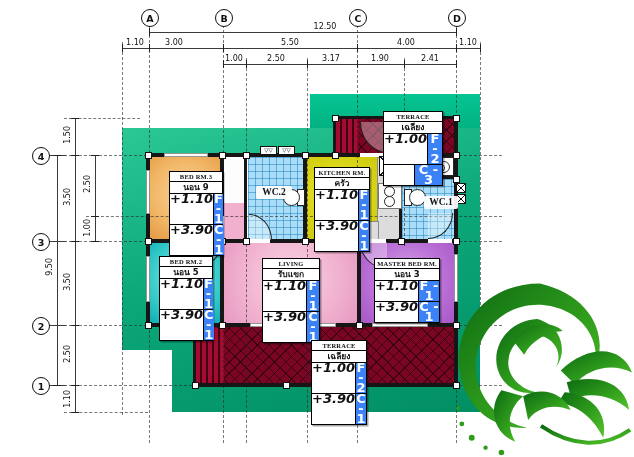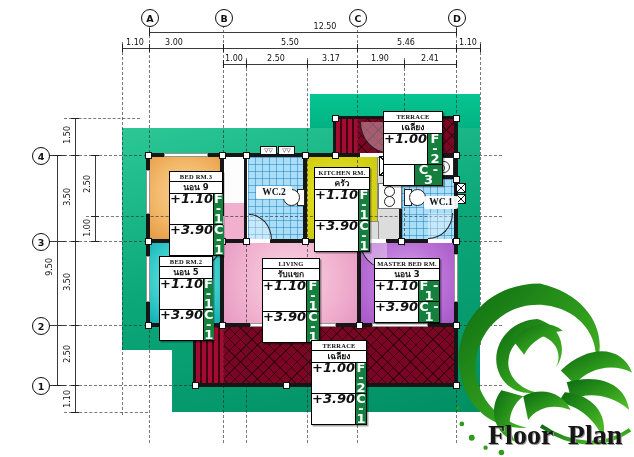--- a/index.html
+++ b/index.html
@@ -39,21 +39,21 @@
   .stairs{position:absolute;z-index:9;background:repeating-linear-gradient(90deg,#a30b31 0 4px,#3f0013 4px 6px)}
   .counter{position:absolute;background:#dcdcdc;border:1px solid #8a8a8a;box-sizing:border-box;z-index:14}
   
   .rlabel{position:absolute;background:#fff;border:1px solid #000;box-shadow:1.5px 1.5px 0 rgba(0,0,0,.35);
           text-align:center;z-index:50}
   .r-en{font-family:"Liberation Serif",serif;font-weight:bold;font-size:6.5px;line-height:9px;border-bottom:1px solid #000;letter-spacing:.2px}
   .r-th{font-weight:bold;font-size:8.5px;line-height:11px;border-bottom:1px solid #000}
   .r-row{display:flex;font-weight:bold;font-size:13px;line-height:10px;font-style:italic}
   .r-row+.r-row{border-top:1px solid #000}
   .r-val{flex:1.1;border-right:1px solid #000}
-  .r-code{flex:1;background:#15803d;color:#fff;font-style:normal}
+  .r-code{flex:1;background:#3b82f6;color:#fff;font-style:normal}
   .wcbox{position:absolute;background:rgba(255,255,255,.93);font-family:"Liberation Serif",serif;font-weight:bold;
          font-size:9.5px;line-height:13px;text-align:center;z-index:50;padding:0 2px;border-radius:2px}
   
   .arc{position:absolute;border:1px solid #222;background:rgba(255,255,255,.35);z-index:38}
   .gap{position:absolute;background:#fdfdfd;z-index:36}
   .winseg{position:absolute;background:#fff;box-shadow:inset 0 0 0 1px rgba(60,60,60,.55);z-index:36}
   .xbox{position:absolute;background:
         linear-gradient(45deg,transparent calc(50% - .6px),#111 calc(50% - .6px) calc(50% + .6px),transparent calc(50% + .6px)),
         linear-gradient(-45deg,transparent calc(50% - .6px),#111 calc(50% - .6px) calc(50% + .6px),transparent calc(50% + .6px)),#fff;
         border:1px solid #111;box-sizing:border-box;z-index:42}
@@ -251,21 +251,21 @@
   <div class="bubble" style="left:448px;top:9px">D</div>
   <div class="bubble" style="left:32px;top:147px">4</div>
   <div class="bubble" style="left:32px;top:233px">3</div>
   <div class="bubble" style="left:32px;top:317px">2</div>
   <div class="bubble" style="left:32px;top:377px">1</div>
 
   <div class="dimtext" style="left:325px;top:22px">12.50</div>
   <div class="dimtext" style="left:135px;top:38px">1.10</div>
   <div class="dimtext" style="left:174px;top:38px">3.00</div>
   <div class="dimtext" style="left:290px;top:38px">5.50</div>
-  <div class="dimtext" style="left:406px;top:38px">5.46</div>
+  <div class="dimtext" style="left:406px;top:38px">4.00</div>
   <div class="dimtext" style="left:468px;top:38px">1.10</div>
   <div class="dimtext" style="left:234px;top:54px">1.00</div>
   <div class="dimtext" style="left:276px;top:54px">2.50</div>
   <div class="dimtext" style="left:331px;top:54px">3.17</div>
   <div class="dimtext" style="left:380px;top:54px">1.90</div>
   <div class="dimtext" style="left:430px;top:54px">2.41</div>
   <div class="dimtextv" style="left:45px;top:258px">9.50</div>
   <div class="dimtextv" style="left:63px;top:126px">1.50</div>
   <div class="dimtextv" style="left:63px;top:188px">3.50</div>
   <div class="dimtextv" style="left:63px;top:273px">3.50</div>
@@ -291,21 +291,20 @@
     <path fill="url(#g1)" d="M56,114 C42,132 48,158 70,166 C60,149 64,131 78,120 Z"></path>
     <path fill="url(#g1)" d="M78,120 C98,110 118,117 126,134 C109,127 92,131 83,144 Z"></path>
     <path fill="none" stroke="url(#g1)" stroke-width="4" d="M96,150 C128,172 160,172 186,154"></path>
     <circle cx="16" cy="148" r="2.4" fill="#2f9c1c"></circle>
       <circle cx="26" cy="162" r="3" fill="#2f9c1c"></circle>
     <circle cx="40" cy="172" r="2.2" fill="#2f9c1c"></circle>
       <circle cx="56" cy="177" r="2.8" fill="#2f9c1c"></circle>
     <circle cx="12" cy="132" r="1.8" fill="#2f9c1c"></circle>
       <circle cx="70,">​</circle>
   </svg>
-  <div id="title">Floor Plan</div>
 
 <div class="wall" style="left: 146px; top: 153px; width: 312px; height: 4px; z-index: 30;"></div>
     <div class="wall" style="left: 146px; top: 239px; width: 312px; height: 4px; z-index: 30;"></div>
     <div class="wall" style="left: 146px; top: 323px; width: 312px; height: 4px; z-index: 30;"></div>
     <div class="wall" style="left: 146px; top: 153px; width: 4px; height: 174px; z-index: 30;"></div>
     <div class="wall" style="left: 454px; top: 116px; width: 4px; height: 271px; z-index: 30;"></div>
     <div class="wall" style="left: 220px; top: 153px; width: 4px; height: 90px; z-index: 30;"></div>
     <div class="wall" style="left: 220px; top: 239px; width: 4px; height: 88px; z-index: 30;"></div>
     <div class="wall" style="left: 244px; top: 153px; width: 3px; height: 90px; z-index: 30;"></div>
     <div class="wall" style="left: 303px; top: 153px; width: 4px; height: 90px; z-index: 30;"></div>

